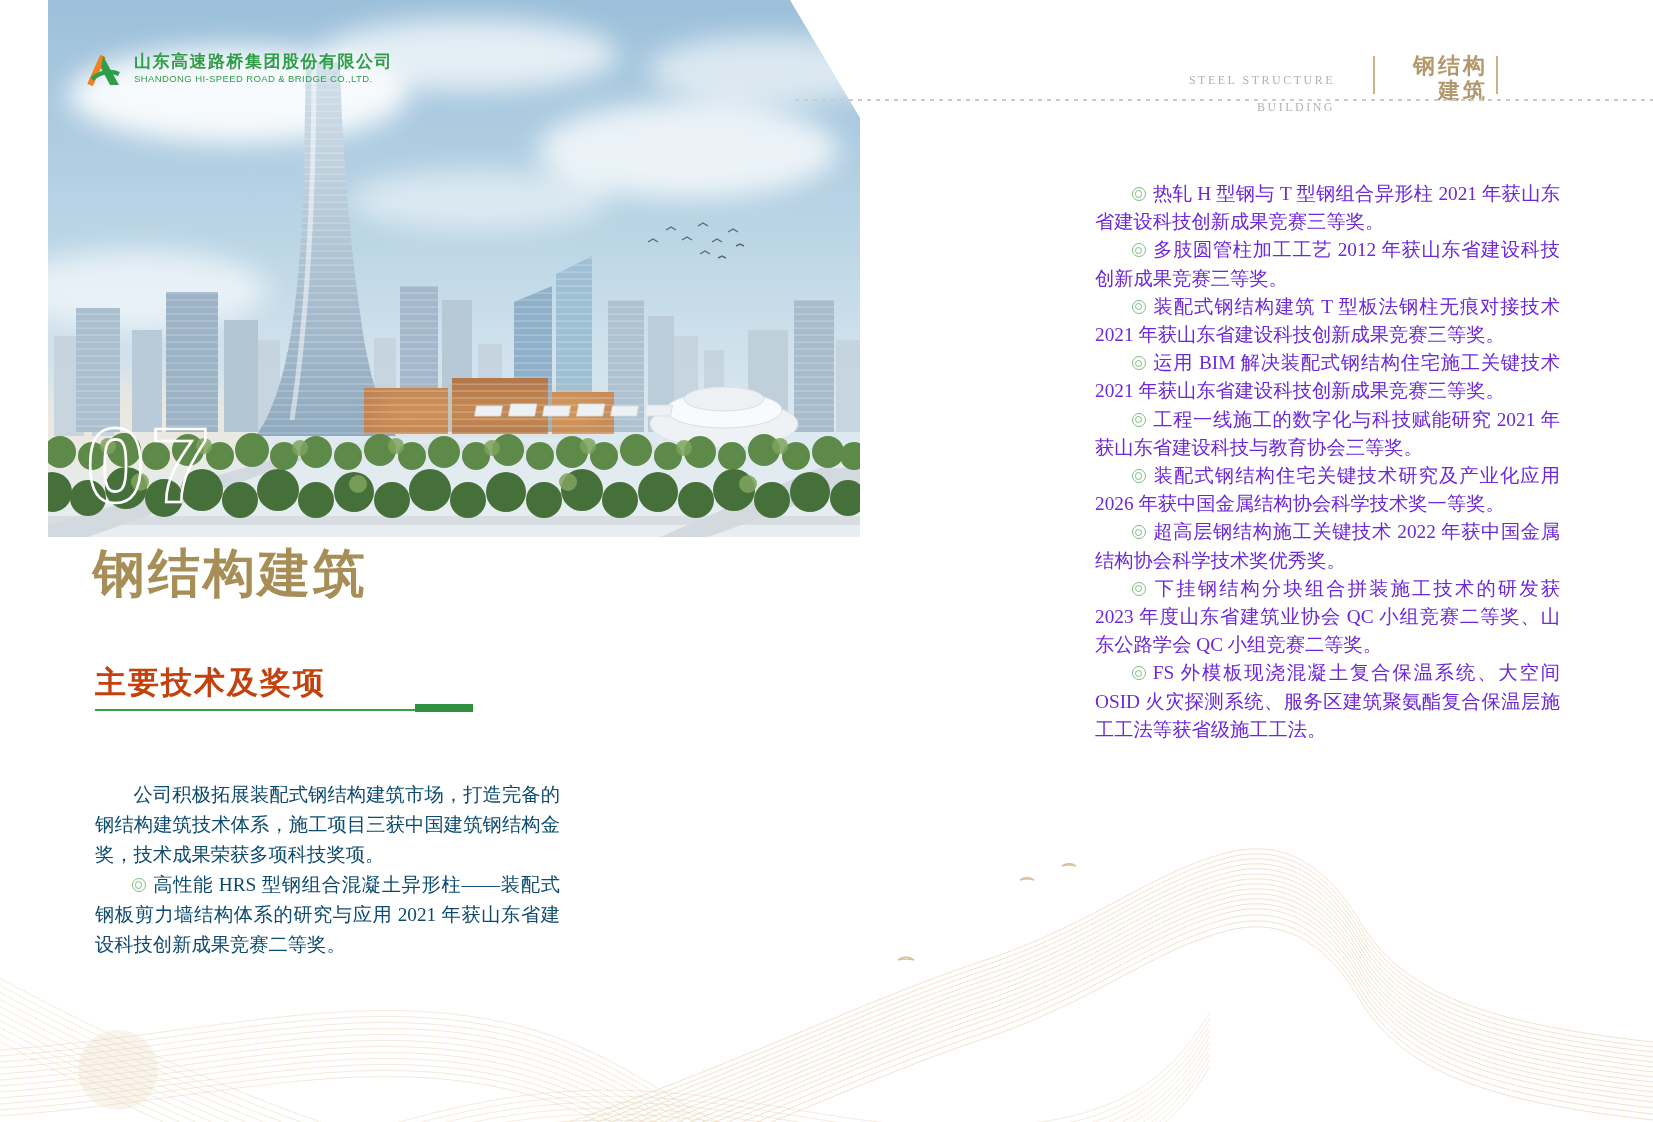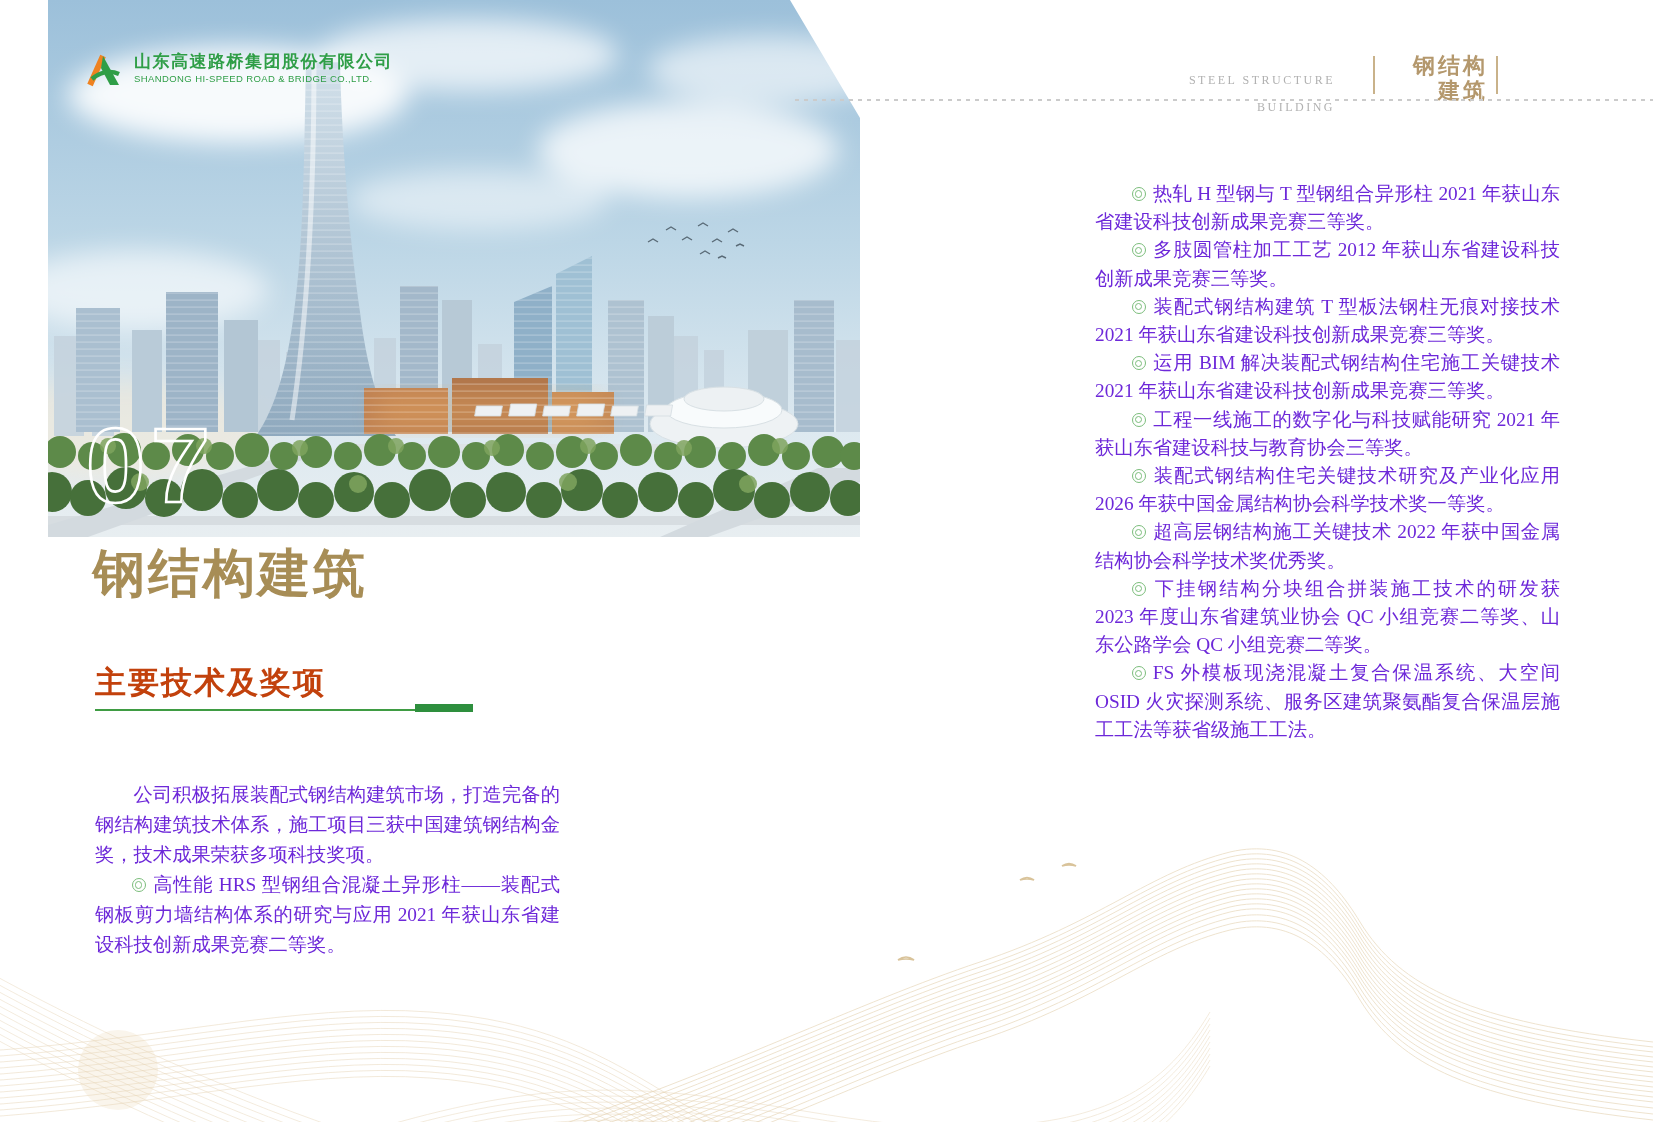--- a/index.html
+++ b/index.html
@@ -17,21 +17,21 @@
                color:transparent;-webkit-text-stroke:2.6px #ffffff;line-height:1;}
   .chapter-title{position:absolute;left:93px;top:545px;font-size:52px;font-weight:bold;
                  color:#a78d56;letter-spacing:3px;line-height:1.1;}
   .sec-head{position:absolute;left:95px;top:664px;width:378px;}
   .sec-head h2{margin:0;font-size:31px;font-weight:bold;color:#c2410c;letter-spacing:2px;line-height:38px;}
   .g-underline{position:relative;border-bottom:2px solid #3f9c43;margin-top:7px;}
   .g-underline::after{content:"";position:absolute;right:0;bottom:-3px;height:8px;background:#2e8f3e;}
   .sec-head .g-underline{width:378px;}
   .sec-head .g-underline::after{width:58px;}
   .left-text{position:absolute;left:95px;top:780px;width:465px;font-size:19.3px;line-height:30px;
-             color:#6d28d9;text-align:justify;}
+             color:#0c4a6e;text-align:justify;}
   .left-text p{margin:0;text-indent:2em;}
   .left-text p.blt-p{text-indent:1.9em;}
 
   
   .blt{display:inline-block;box-sizing:border-box;width:14px;height:14px;border:1.6px solid #7bbd7b;
        border-radius:50%;position:relative;vertical-align:-1px;margin-right:7px;}
   .blt::after{content:"";position:absolute;inset:2.4px;border:1.6px solid #7bbd7b;border-radius:50%;}
 
   
   .hdr-en{position:absolute;top:67px;right:318px;text-align:right;color:#b1b1b1;

